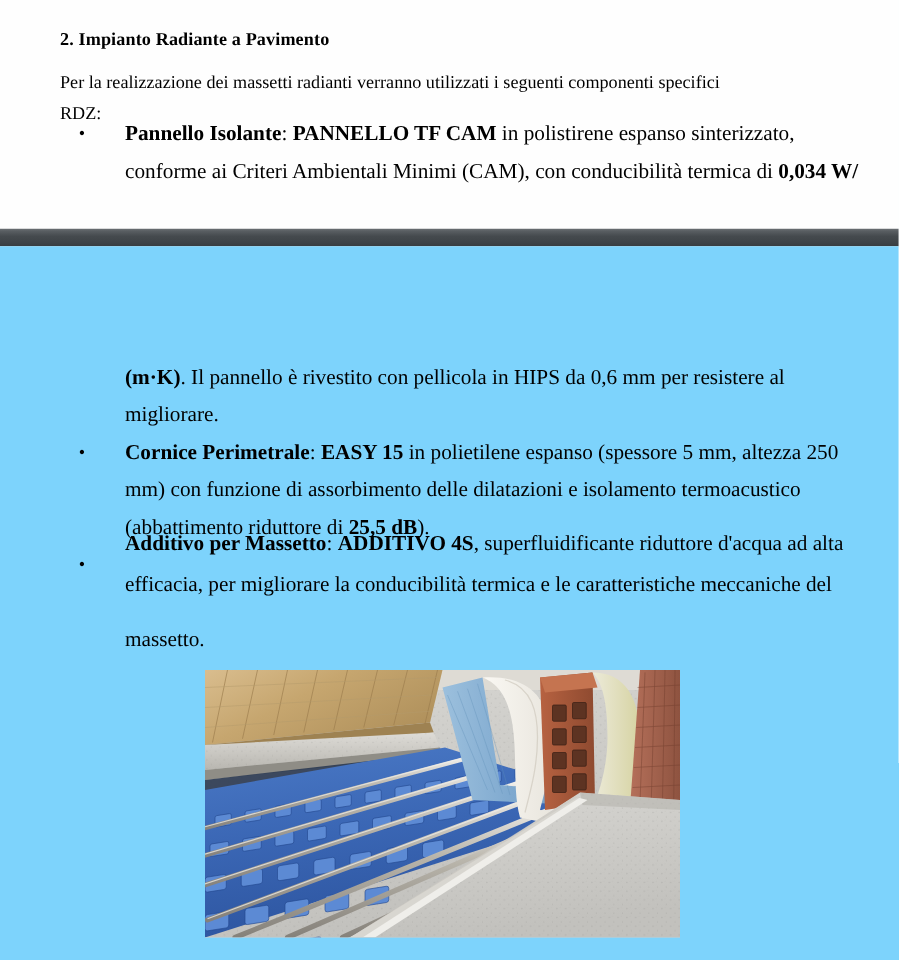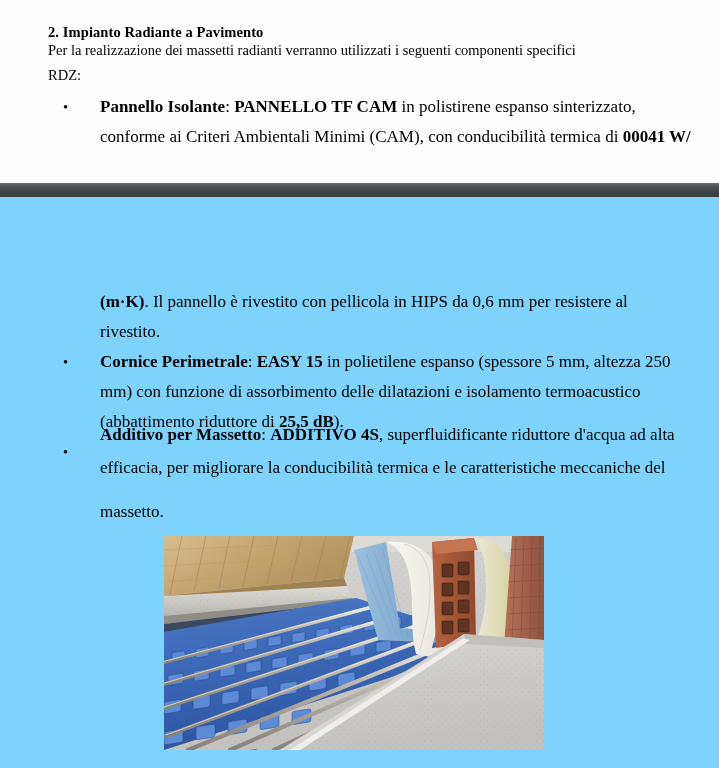--- a/index.html
+++ b/index.html
@@ -63,20 +63,21 @@
     font-weight: bold;
     letter-spacing: .1px;
     white-space: nowrap;
     margin-top: 16px;
   }
   .para {
     position: absolute;
     font-size: 14.5px;
     line-height: 30px;
     white-space: nowrap;
+    margin-top: 16px;
   }
   .li {
     position: absolute;
     font-size: 17px;
     line-height: 30px;
     white-space: nowrap;
   }
   .bullet {
     position: absolute;
     font-size: 14.5px;
@@ -109,34 +110,34 @@
 
     <div class="para" style="left:48px; top:60px;">RDZ:</div>
 
     <div class="bullet" style="left:63px; top:92px;">•</div>
 
     <div class="li" style="left:100px; top:92px;">
       <b>Pannello Isolante</b><span>: </span><b>PANNELLO TF CAM</b><span> in polistirene espanso sinterizzato,</span>
     </div>
 
     <div class="li" style="left:100px; top:122px;">
-      <span>conforme ai Criteri Ambientali Minimi (CAM), con conducibilità termica di </span><b>00041 W/</b>
+      <span>conforme ai Criteri Ambientali Minimi (CAM), con conducibilità termica di </span><b>0,034 W/</b>
     </div>
 
   </div>
 
   <div class="divider"></div>
 
   <div class="frag-bottom">
 
     <div class="li" style="left:100px; top:90px;">
       <b>(m·K)</b><span>. Il pannello è rivestito con pellicola in HIPS da 0,6 mm per resistere al</span>
     </div>
 
-    <div class="li" style="left:100px; top:120px;">rivestito.</div>
+    <div class="li" style="left:100px; top:120px;">migliorare.</div>
 
     <div class="bullet" style="left:63px; top:150px;">•</div>
 
     <div class="li" style="left:100px; top:150px;">
       <b>Cornice Perimetrale</b><span>: </span><b>EASY 15</b><span> in polietilene espanso (spessore 5 mm, altezza 250</span>
     </div>
 
     <div class="li" style="left:100px; top:180px;">mm) con funzione di assorbimento delle dilatazioni e isolamento termoacustico</div>
 
     <div class="li" style="left:100px; top:210px;">

